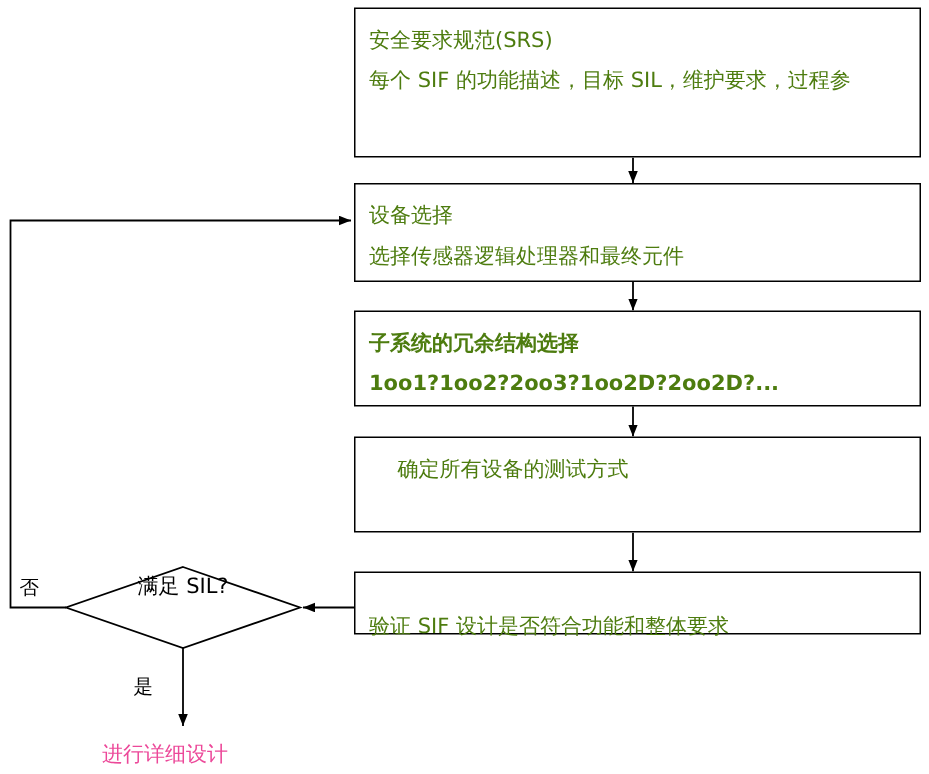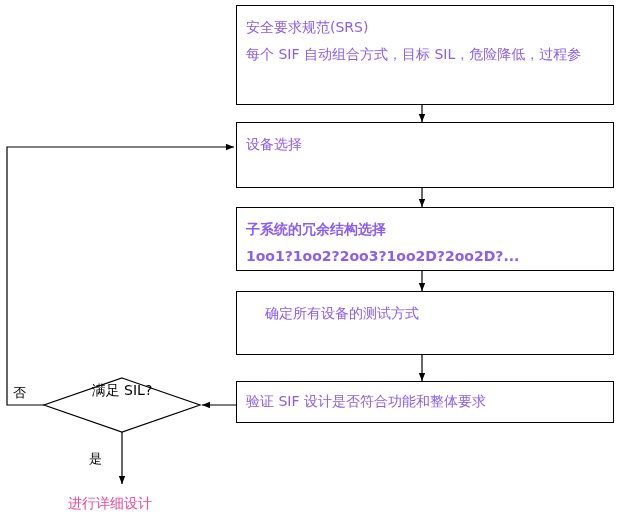--- a/index.html
+++ b/index.html
@@ -22,21 +22,21 @@
     position: absolute;
     box-sizing: border-box;
     border: 1px solid #000000;
     background: #ffffff;
     padding: 8px 0 0 9px;
   }
   .node-line {
     font-size: 14px;
     line-height: 27px;
     white-space: nowrap;
-    color: #8b5cf6;
+    color: #4d7c0f;
   }
   .diamond-wrap {
     position: absolute;
   }
   .diamond-label {
     position: absolute;
     left: 0;
     top: 0;
     width: 100%;
     height: 100%;
@@ -93,37 +93,38 @@
 
     <polyline points="44,405 7,405 7,147 234,147" fill="none" stroke="#000000" stroke-width="1.2" marker-end="url(#arrowhead)"></polyline>
 
     <line x1="122" y1="432" x2="122" y2="484" stroke="#000000" stroke-width="1.2" marker-end="url(#arrowhead)"></line>
 
     <polygon points="122,378 200,405 122,432 44,405" fill="#ffffff" stroke="#000000" stroke-width="1.2"></polygon>
   </svg>
 
   <div class="node-box" style="left:236px; top:5px; width:378px; height:100px;">
     <div class="node-line">安全要求规范(SRS)</div>
-    <div class="node-line">每个 SIF 自动组合方式，目标 SIL，危险降低，过程参</div>
+    <div class="node-line">每个 SIF 的功能描述，目标 SIL，维护要求，过程参</div>
   </div>
 
   <div class="node-box" style="left:236px; top:122px; width:378px; height:66px;">
     <div class="node-line">设备选择</div>
+    <div class="node-line">选择传感器逻辑处理器和最终元件</div>
   </div>
 
   <div class="node-box" style="left:236px; top:207px; width:378px; height:64px;font-weight:bold;">
     <div class="node-line">子系统的冗余结构选择</div>
     <div class="node-line">1oo1?1oo2?2oo3?1oo2D?2oo2D?...</div>
   </div>
 
   <div class="node-box" style="left:236px; top:291px; width:378px; height:64px;padding-left:28px;">
     <div class="node-line">确定所有设备的测试方式</div>
   </div>
 
-  <div class="node-box" style="left:236px; top:381px; width:378px; height:42px; padding-top:6px;">
+  <div class="node-box" style="left:236px; top:381px; width:378px; height:42px; padding-top:23px;">
     <div class="node-line">验证 SIF 设计是否符合功能和整体要求</div>
   </div>
 
   <div class="diamond-wrap" style="left:44px; top:364px; width:156px; height:54px;">
     <div class="diamond-label">满足 SIL?</div>
   </div>
 
   <div class="edge-label" style="left:13px; top:386px;">否</div>
   <div class="edge-label" style="left:89px; top:452px;">是</div>
 

